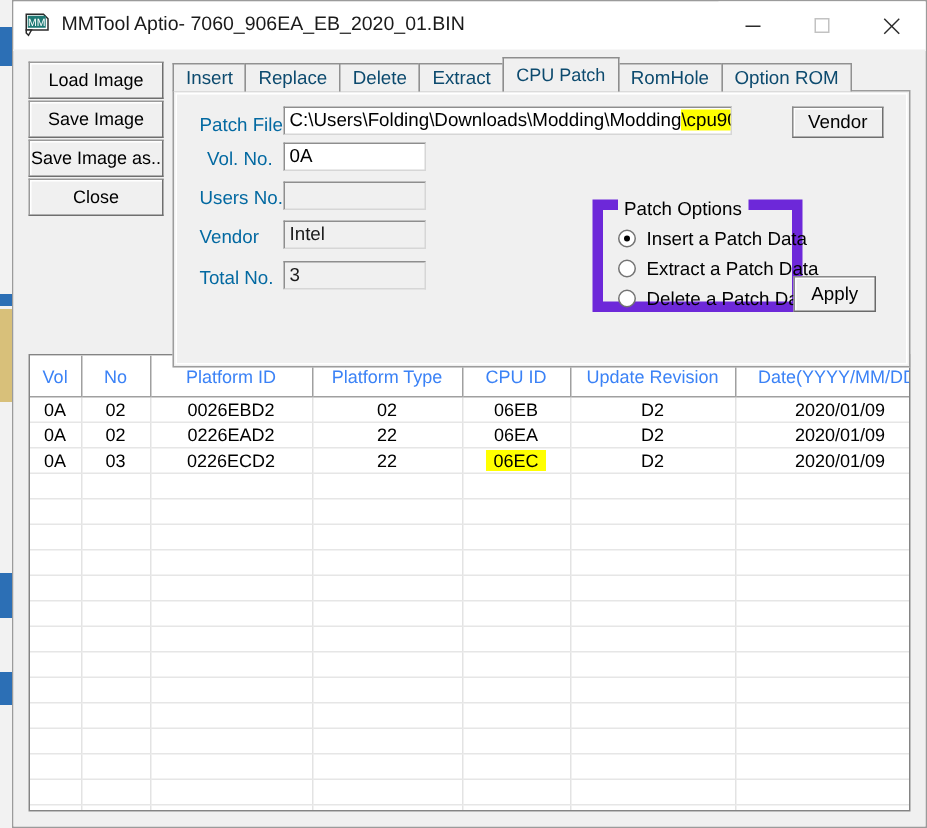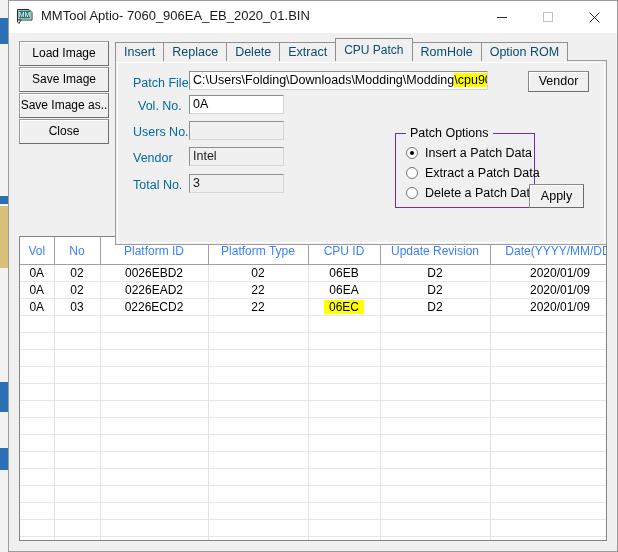--- a/index.html
+++ b/index.html
@@ -202,21 +202,21 @@
     box-shadow: inset 1px 1px 0 #ffffff;
     font-size: 12.5px;
     text-align: center;
     line-height: 19px;
     box-sizing: border-box;
     color: #000;
   }
   
   .groupbox {
     position: absolute;
-    border: 1px solid #6d28d9;
+    border: 7px solid #6d28d9;
     box-sizing: border-box;
     background: transparent;
   }
   .groupbox-title {
     position: absolute;
     top: -8px; left: 10px;
     background: #f0f0f0;
     padding: 0 4px;
     font-size: 12.5px;
     color: #000;

